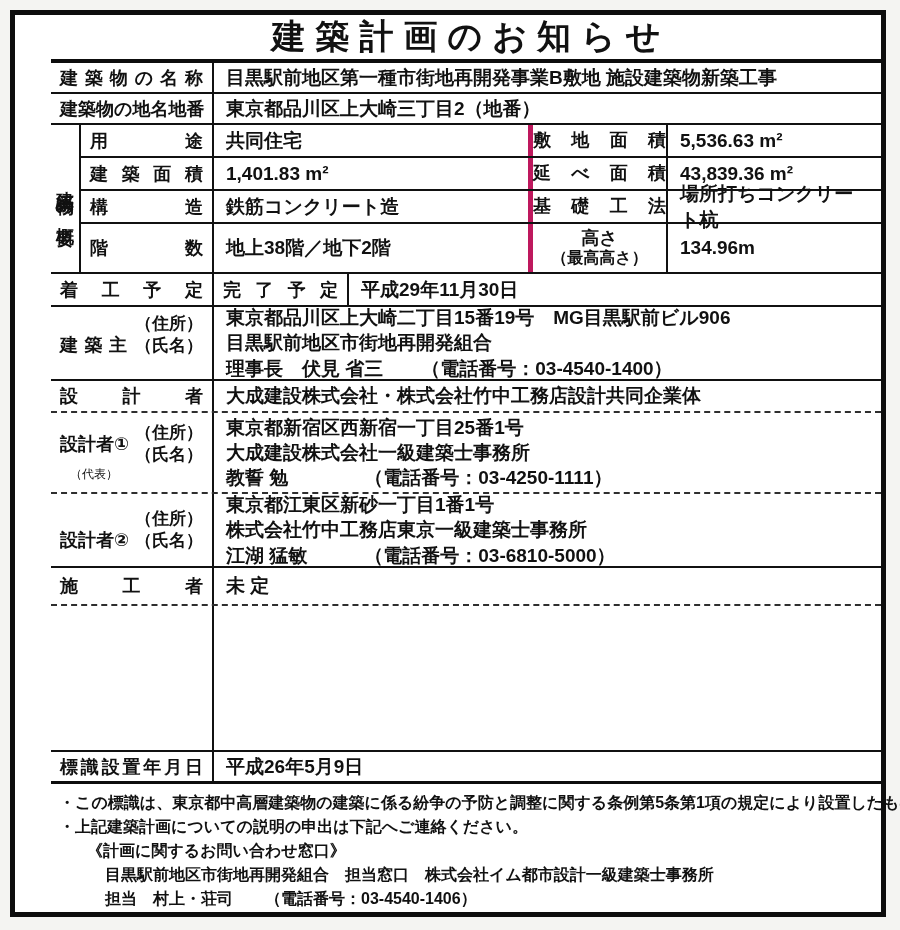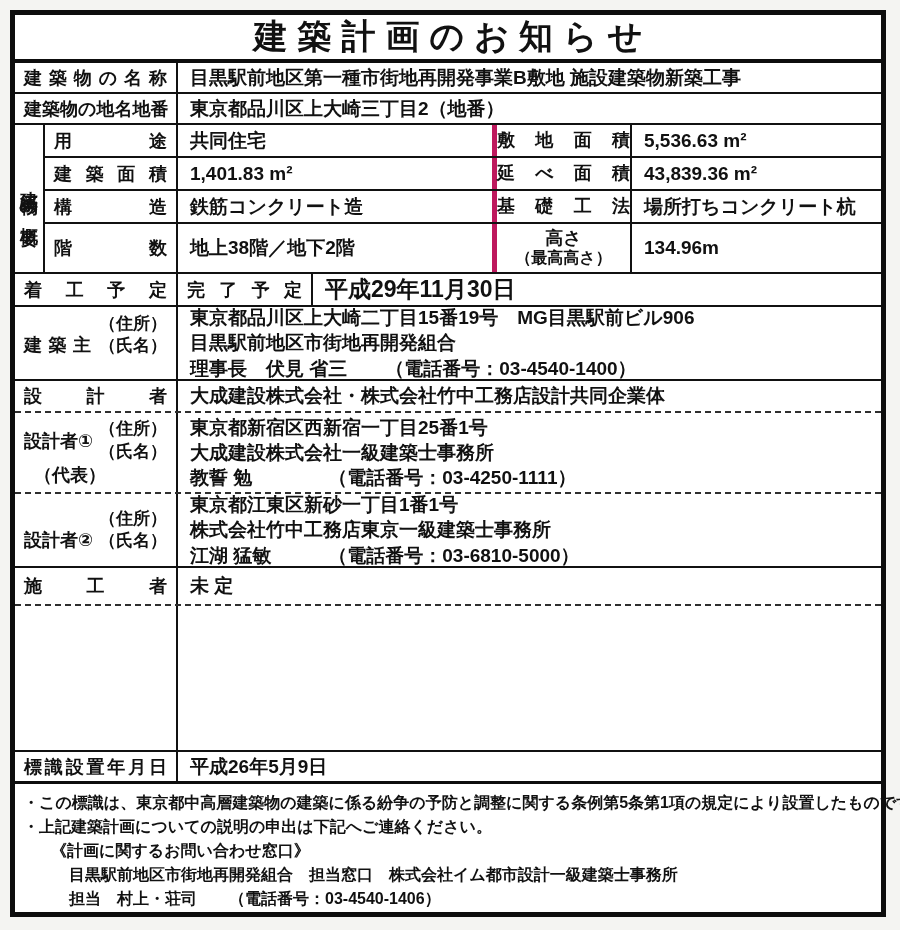--- a/index.html
+++ b/index.html
@@ -1,19 +1,19 @@
 <!DOCTYPE html>
 <html><head>
 <meta charset="utf-8">
 <style>
   * { margin:0; padding:0; box-sizing:border-box; }
   html,body { width:900px; height:930px; background:#f4f4f2; overflow:hidden;
               font-family:"Liberation Sans","DejaVu Sans",sans-serif; color:#111; }
   .sign { position:absolute; left:10px; top:10px; width:876px; height:907px;
-          border:5px solid #0d0d0d; background:#fff; display:flex; flex-direction:column; }
+          border:5px solid #0d0d0d; background:#fff; display:flex; flex-direction:column;padding-left:36px; }
 
   .row { display:flex; border-bottom:2px solid #111; flex:0 0 auto; }
   .title-row { height:48px; border-bottom:4px solid #0d0d0d; align-items:center; justify-content:center; }
   .title-text { font-size:34px; font-weight:700; letter-spacing:10px; text-indent:10px; white-space:nowrap; }
 
   .cell-label { width:163px; border-right:2px solid #111; display:flex; align-items:center;
                 padding:2px 9px; font-size:18px; font-weight:600; }
   .cell-value { flex:1; display:flex; align-items:center; padding:2px 12px; font-size:19px; font-weight:600; }
   .multiline { flex-direction:column; align-items:flex-start; justify-content:center; line-height:1.32;text-align:center; }
 
@@ -29,29 +29,29 @@
   .ov-label { width:133px; border-right:2px solid #111; display:flex; align-items:center; padding:0 9px; font-size:18px; font-weight:600; }
   .ov-valueA { width:319px; border-right:5px solid #be185d; display:flex; align-items:center; padding:0 12px; font-size:19px; font-weight:600; }
   .ov-label2 { width:135px; border-right:2px solid #111; display:flex; flex-direction:column;
                align-items:center; justify-content:center; font-size:18px; font-weight:600; line-height:1.15; text-align:center; }
   .ov-valueB { flex:1; display:flex; align-items:center; padding:0 12px; font-size:19px; font-weight:600; }
   .ov-sub { font-size:16px; }
 
   
   .valA { width:287px; border-right:2px solid #111; display:flex; align-items:center; padding:0 12px; font-size:19px; font-weight:600; }
   .lbl2 { width:135px; border-right:2px solid #111; display:flex; align-items:center; padding:0 9px; font-size:18px; font-weight:600; }
-  .valB { flex:1; display:flex; align-items:center; padding:0 12px; font-size:23px; font-weight:600; }
+  .valB { flex:1; display:flex; align-items:center; padding:0 12px; font-size:19px; font-weight:600; }
 
   
   .lbl-col { flex-direction:column; align-items:stretch; justify-content:flex-start; }
   .pair { display:flex; width:100%; align-items:flex-end; }
   .pair-left { flex:1; display:flex; }
   .pair-right { display:flex; flex-direction:column; line-height:1.3; }
   .sub-label { font-size:17px; font-weight:600; white-space:nowrap; }
-  .rep-line { font-size:18px; font-weight:700; padding-left:10px; }
+  .rep-line { font-size:12px; font-weight:400; padding-left:10px; }
 
   .dashed-bottom { border-bottom:2px dashed #2e2e2e; }
   .row-owner { height:74px; }
   .row-designer { height:32px; }
   .row-designer1 { height:81px; }
   .row-designer2 { height:74px; }
   .row-contractor { height:38px; }
   .row-blank { height:146px; }
   .row-signdate { height:32px; border-bottom:3px solid #0d0d0d; }
   .row-simple { height:31px; }

